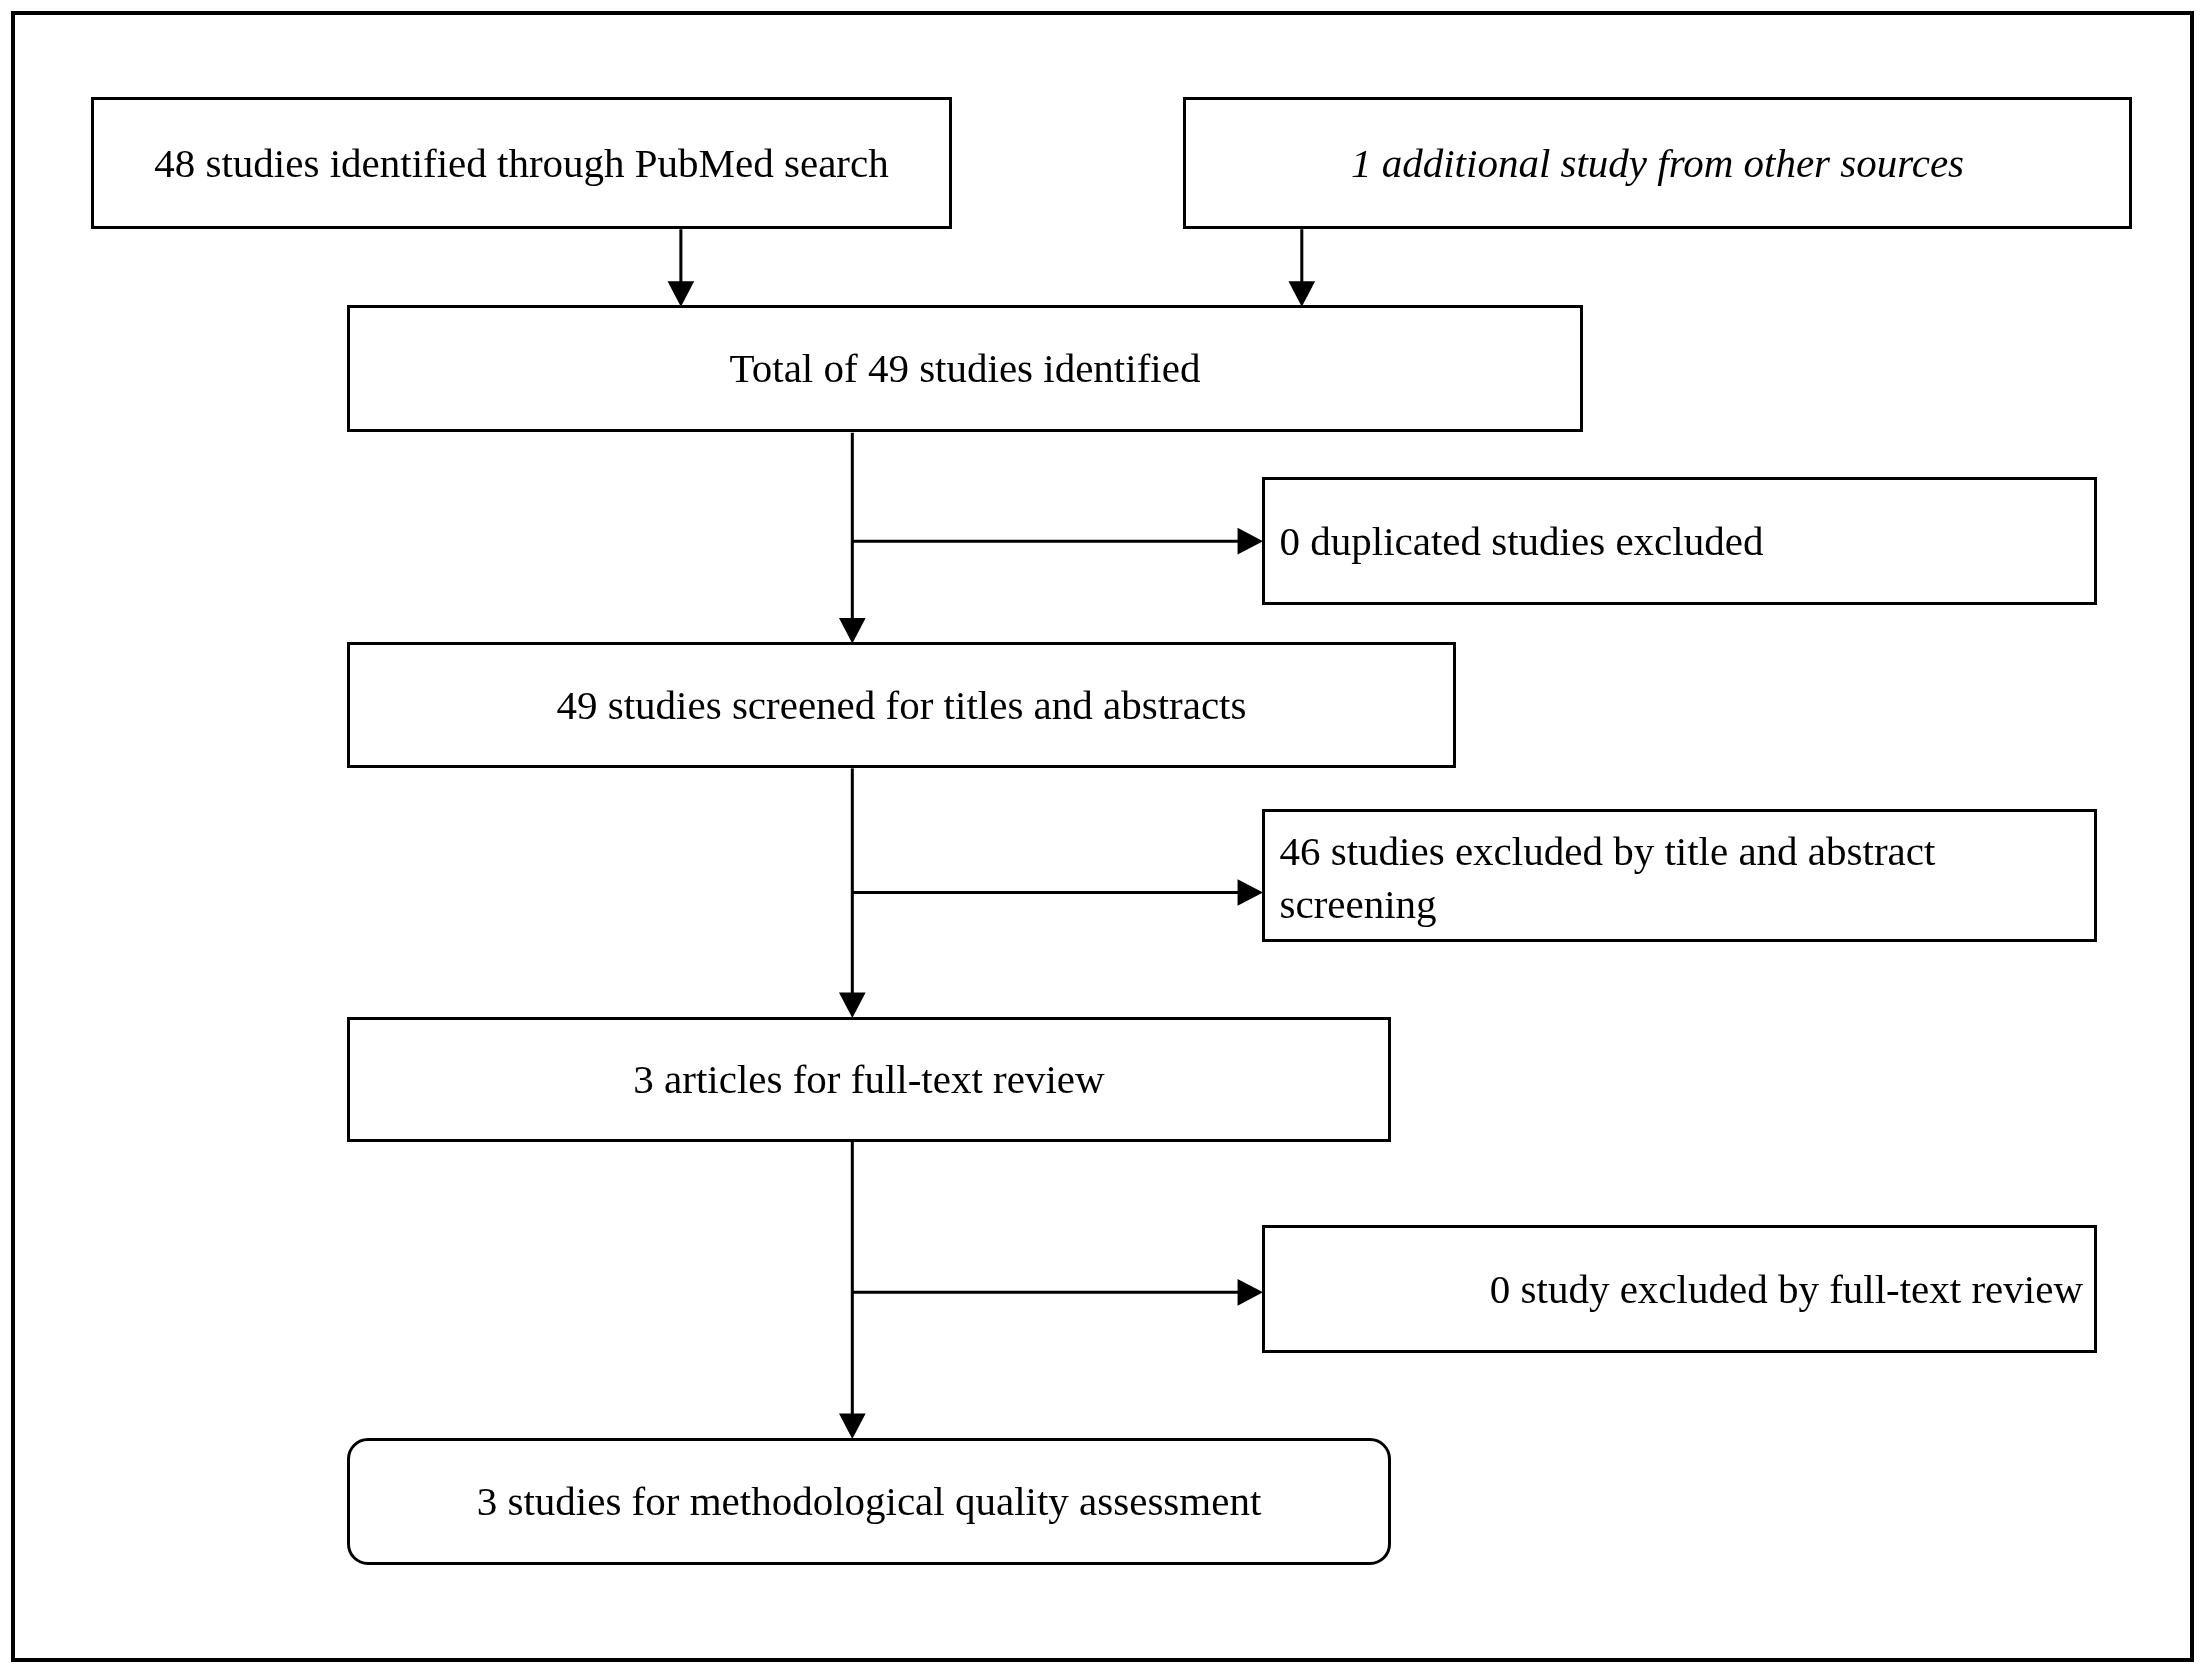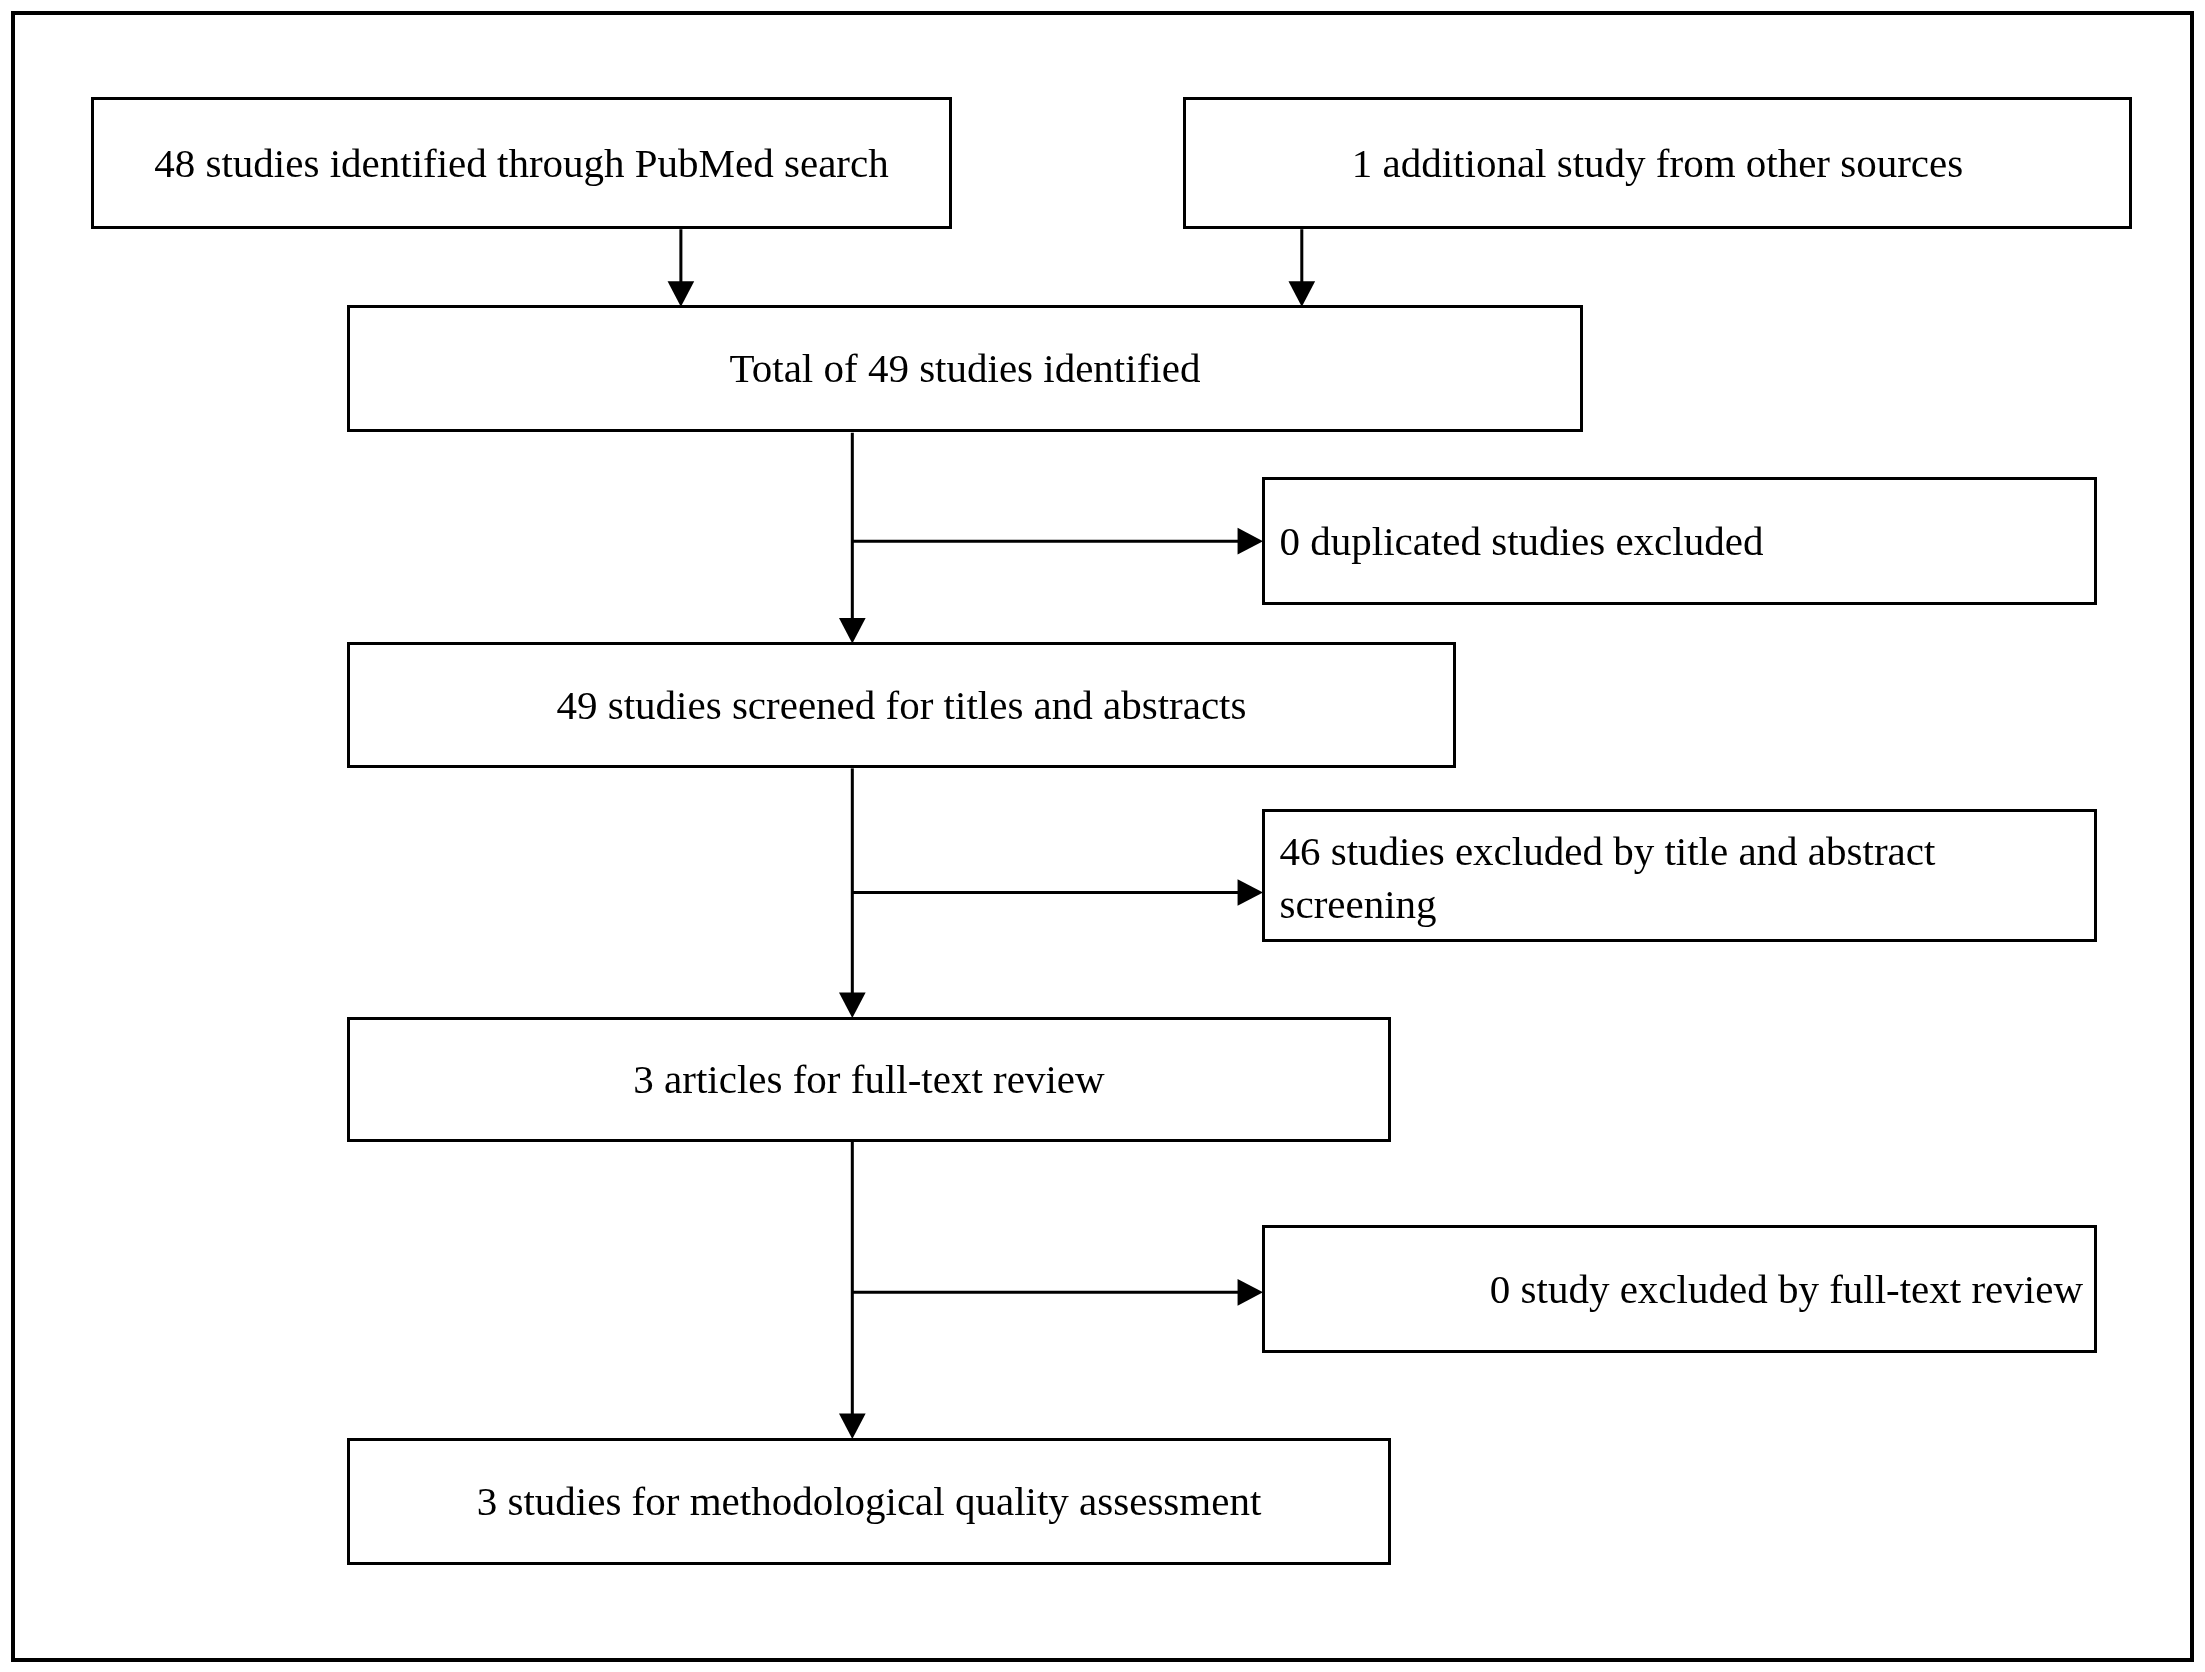--- a/index.html
+++ b/index.html
@@ -28,28 +28,28 @@
     font-size: 41px;
     line-height: 1.28;
     display: flex;
     align-items: center;
   }
   .node.center { justify-content: center; text-align: center; padding: 0 12px; }
   .node.left   { justify-content: flex-start; text-align: left; padding-left: 14.5px; padding-right: 11px; }
   .node.top-align { align-items: flex-start; padding-top: 13.3px; }
   
   #n-pubmed   { left: 91px;  top: 97px;  width: 861px; height: 132px; }
-  #n-other    { left: 1183px; top: 97px;  width: 949px; height: 132px; }
+  #n-other    { left: 1183px; top: 97px;  width: 949px; height: 132px; font-style: italic; }
   #n-total    { left: 347px;  top: 305px;  width: 1236px; height: 127px; }
   #n-dup      { left: 1262px; top: 477px;  width: 835px; height: 128px; text-align: right; }
   #n-screen   { left: 347px;  top: 642px; width: 1109px; height: 126px; }
   #n-titleexc { left: 1262px; top: 809px; width: 835px; height: 133px; }
   #n-fulltext { left: 347px;  top: 1017px; width: 1044px; height: 125px; }
   #n-ftexc    { left: 1262px; top: 1225px; width: 835px; height: 128px; justify-content: flex-end; }
-  #n-quality  { left: 347px;  top: 1438px; width: 1044px; height: 127px; }
+  #n-quality  { left: 347px;  top: 1438px; width: 1044px; height: 127px; border-radius: 21px; }
   svg.arrows {
     position: absolute; left: 0; top: 0;
     width: 2205px; height: 1673px;
     pointer-events: none;
   }
   svg.arrows line    { stroke: var(--fg, #000000); stroke-width: 5; }
   svg.arrows polygon { fill: var(--fg, #000000); }
 </style>
 </head>
 <body>

